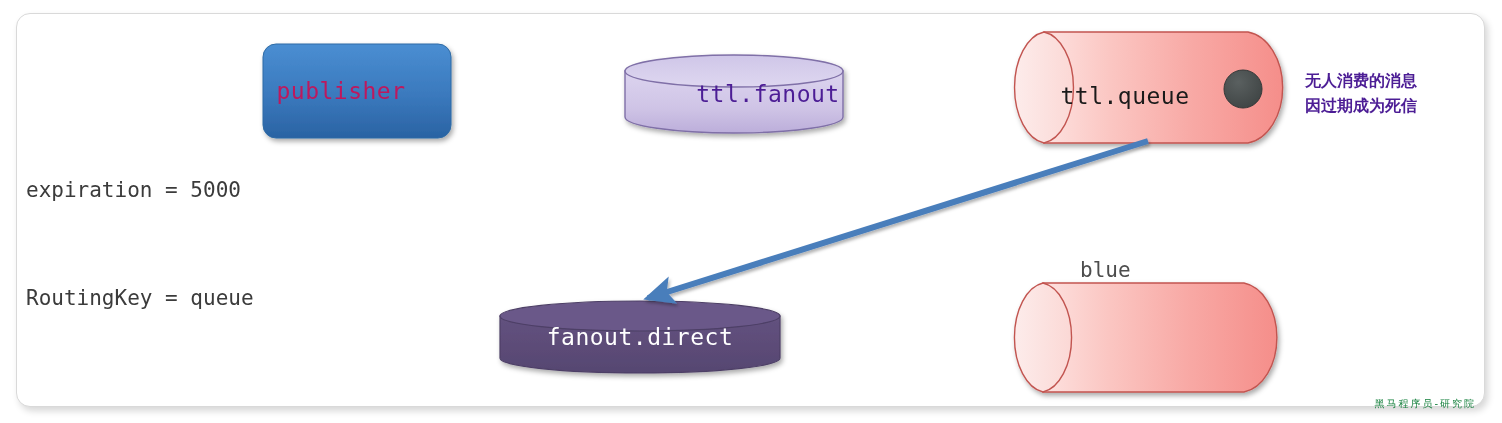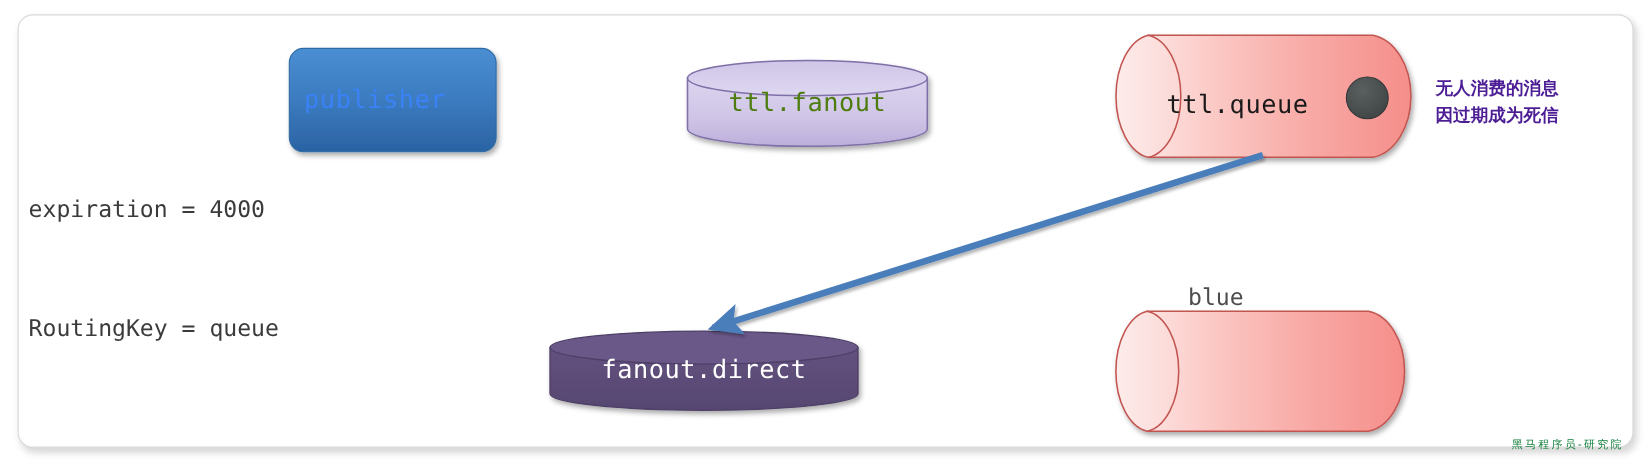--- a/index.html
+++ b/index.html
@@ -52,26 +52,27 @@
   .node-label {
     position: absolute;
     font-size: 23px;
     letter-spacing: 0.5px;
     pointer-events: none;
     white-space: nowrap;
   }
   .lbl-publisher {
     left: 263px; top: 44px; width: 156px; height: 94px;
     display: flex; align-items: center; justify-content: center;
-    color: #3b82f6;
+    color: #be185d;
   }
   .lbl-fanout {
     left: 625px; top: 55px; width: 218px; height: 78px;
     display: flex; align-items: center; justify-content: center;
-    color: #4d7c0f;
+    color: #4c1d95;
+    padding-left: 34px;
   }
   .lbl-ttlqueue {
     left: 1010px; top: 32px; width: 230px; height: 127px;
     display: flex; align-items: center; justify-content: center;
     color: #1a1a1a;
   }
   .lbl-hmall {
     left: 500px; top: 302px; width: 280px; height: 70px;
     display: flex; align-items: center; justify-content: center;
     color: #ffffff;
@@ -199,21 +200,21 @@
     </g>
     <g filter="url(#lineShadow)">
       <line x1="1148" y1="141" x2="648" y2="298" stroke="#4a7ebb" stroke-width="6" marker-end="url(#arrowBlue)"></line>
     </g>
     <g filter="url(#lineShadow)">
       <line x1="780" y1="337" x2="1014" y2="337" stroke="#4a7ebb" stroke-width="6" marker-end="url(#arrowBlue)"></line>
     </g>
   </svg>
 
   <div class="params">
-    <div>expiration = 4000</div>
+    <div>expiration = 5000</div>
     <div>RoutingKey = queue</div>
   </div>
 
   <div class="node-label lbl-publisher">publisher</div>
   <div class="node-label lbl-fanout">ttl.fanout</div>
   <div class="node-label lbl-ttlqueue">ttl.queue</div>
   <div class="node-label lbl-hmall">fanout.direct</div>
 
   <div class="routing-key">blue</div>
 

